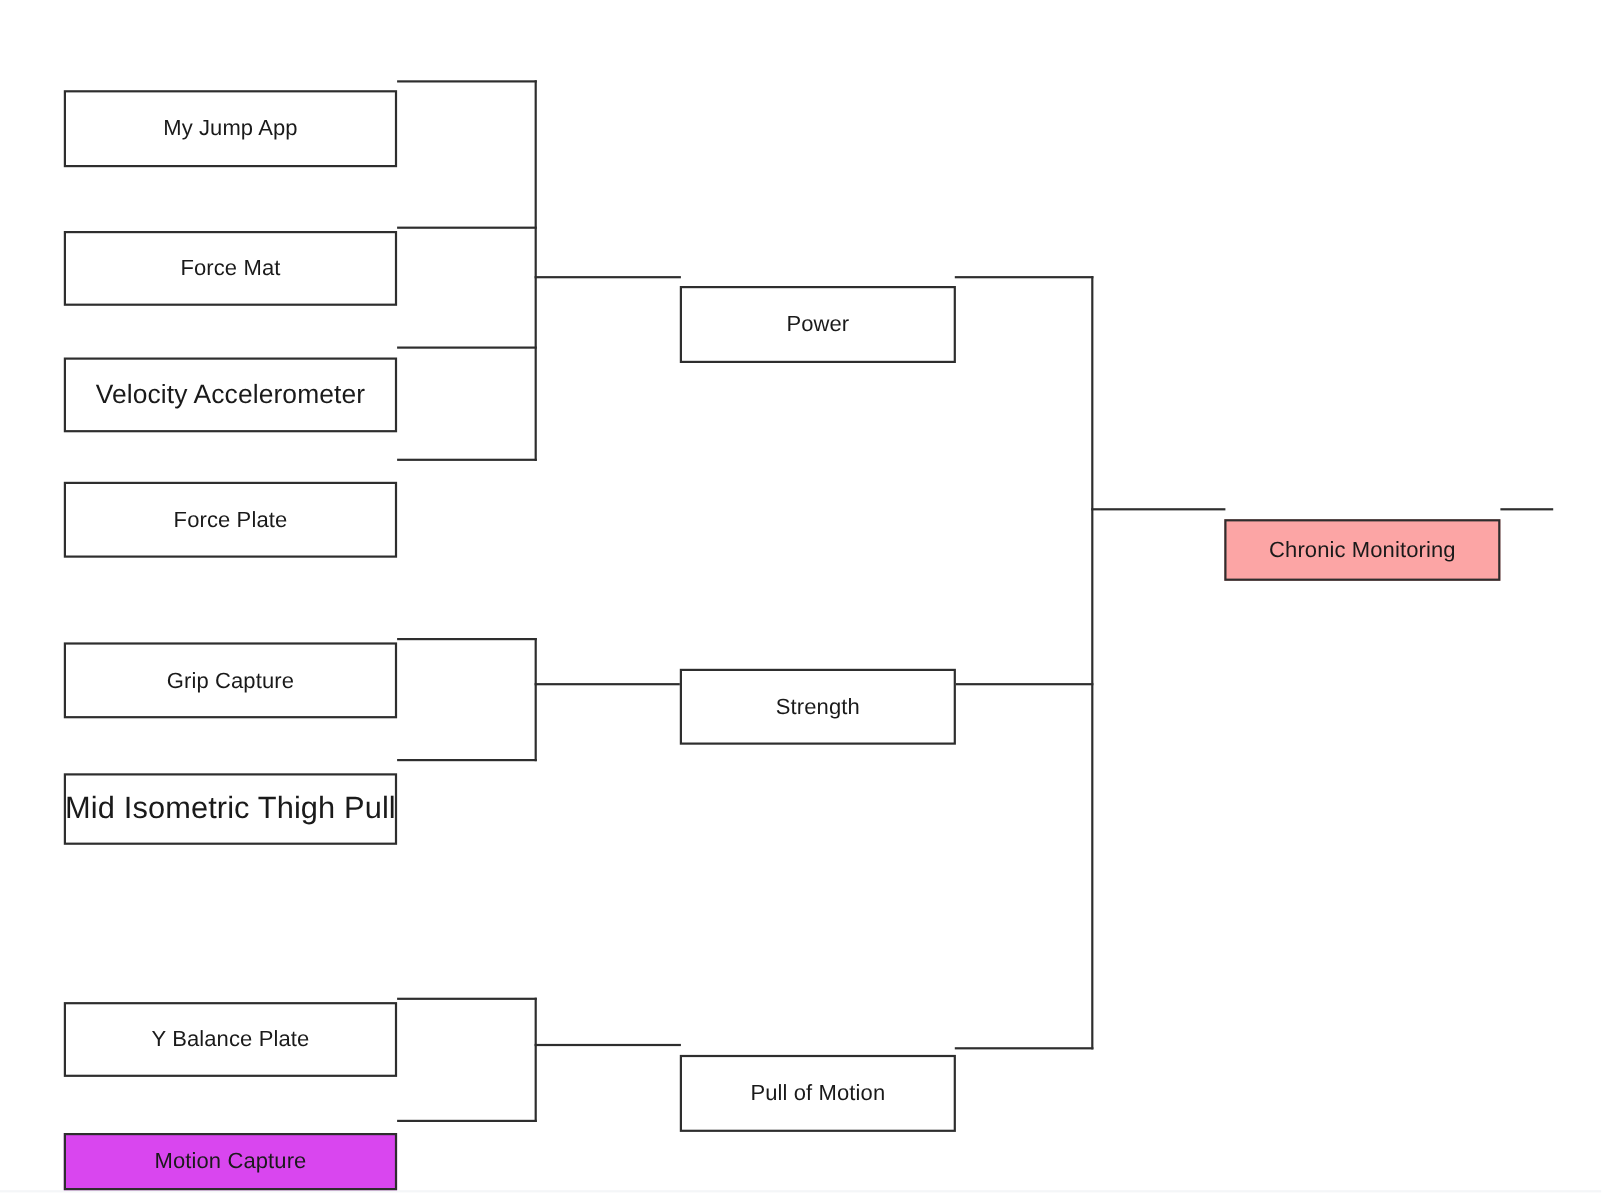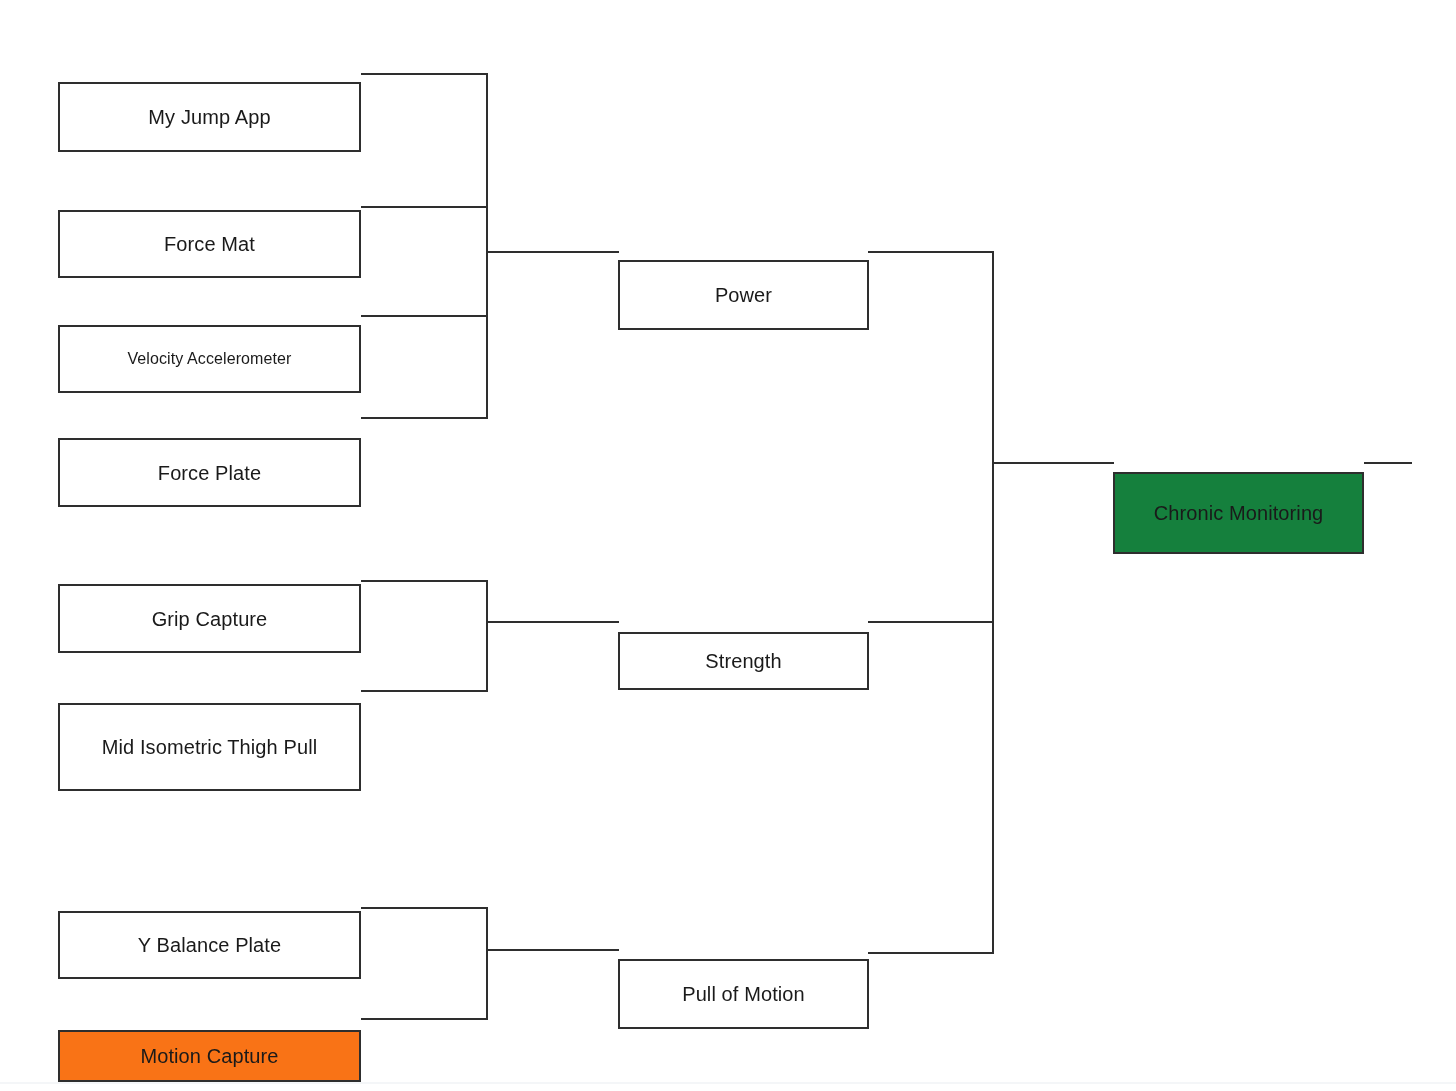--- a/index.html
+++ b/index.html
@@ -70,44 +70,44 @@
       <div class="edge h" style="left: 1364px; top: 462px; width: 48px; background: rgb(46, 46, 46);"></div>
       <div class="edge h faint" style="left: 0px; top: 1082px; width: 1456px;"></div>
     </div>
   <div id="nodes-layer">
       <div class="node" style="left: 58px; top: 38px; width: 303px; height: 70px; font-size: 20px; background: rgb(255, 255, 255); border-color: rgb(46, 46, 46); color: rgb(26, 26, 26);">
         <span class="node-label">My Jump App</span>
       </div>
       <div class="node" style="left: 58px; top: 166px; width: 303px; height: 68px; font-size: 20px; background: rgb(255, 255, 255); border-color: rgb(46, 46, 46); color: rgb(26, 26, 26);">
         <span class="node-label">Force Mat</span>
       </div>
-      <div class="node" style="left: 58px; top: 281px; width: 303px; height: 68px; font-size: 16px; background: rgb(255, 255, 255); border-color: rgb(46, 46, 46); color: rgb(26, 26, 26);">
+      <div class="node" style="left: 58px; top: 281px; width: 303px; height: 68px; font-size: 24px; background: rgb(255, 255, 255); border-color: rgb(46, 46, 46); color: rgb(26, 26, 26);">
         <span class="node-label">Velocity Accelerometer</span>
       </div>
       <div class="node" style="left: 58px; top: 394px; width: 303px; height: 69px; font-size: 20px; background: rgb(255, 255, 255); border-color: rgb(46, 46, 46); color: rgb(26, 26, 26); text-align: center;">
         <span class="node-label">Force Plate</span>
       </div>
       <div class="node" style="left: 58px; top: 540px; width: 303px; height: 69px; font-size: 20px; background: rgb(255, 255, 255); border-color: rgb(46, 46, 46); color: rgb(26, 26, 26);">
         <span class="node-label">Grip Capture</span>
       </div>
-      <div class="node" style="left: 58px; top: 659px; width: 303px; height: 88px; font-size: 20px; background: rgb(255, 255, 255); border-color: rgb(46, 46, 46); color: rgb(26, 26, 26);">
+      <div class="node" style="left: 58px; top: 659px; width: 303px; height: 65px; font-size: 28px; background: rgb(255, 255, 255); border-color: rgb(46, 46, 46); color: rgb(26, 26, 26);">
         <span class="node-label">Mid Isometric Thigh Pull</span>
       </div>
       <div class="node" style="left: 58px; top: 867px; width: 303px; height: 68px; font-size: 20px; background: rgb(255, 255, 255); border-color: rgb(46, 46, 46); color: rgb(26, 26, 26);">
         <span class="node-label">Y Balance Plate</span>
       </div>
-      <div class="node" style="left: 58px; top: 986px; width: 303px; height: 52px; font-size: 20px; background: #f97316; border-color: rgb(46, 46, 46); color: rgb(26, 26, 26);">
+      <div class="node" style="left: 58px; top: 986px; width: 303px; height: 52px; font-size: 20px; background: #d946ef; border-color: rgb(46, 46, 46); color: rgb(26, 26, 26);">
         <span class="node-label">Motion Capture</span>
       </div>
       <div class="node" style="left: 618px; top: 216px; width: 251px; height: 70px; font-size: 20px; background: rgb(255, 255, 255); border-color: rgb(46, 46, 46); color: rgb(26, 26, 26);">
         <span class="node-label">Power</span>
       </div>
-      <div class="node" style="left: 618px; top: 588px; width: 251px; height: 58px; font-size: 20px; background: rgb(255, 255, 255); border-color: rgb(46, 46, 46); color: rgb(26, 26, 26);">
+      <div class="node" style="left: 618px; top: 564px; width: 251px; height: 69px; font-size: 20px; background: rgb(255, 255, 255); border-color: rgb(46, 46, 46); color: rgb(26, 26, 26);">
         <span class="node-label">Strength</span>
       </div>
       <div class="node" style="left: 618px; top: 915px; width: 251px; height: 70px; font-size: 20px; background: rgb(255, 255, 255); border-color: rgb(46, 46, 46); color: rgb(26, 26, 26);">
         <span class="node-label">Pull of Motion</span>
       </div>
-      <div class="node" style="left: 1113px; top: 428px; width: 251px; height: 82px; font-size: 20px; background: #15803d; border-color: rgb(46, 46, 46); color: rgb(26, 26, 26);">
+      <div class="node" style="left: 1113px; top: 428px; width: 251px; height: 56px; font-size: 20px; background: #fca5a5; border-color: rgb(46, 46, 46); color: rgb(26, 26, 26);">
         <span class="node-label">Chronic Monitoring</span>
       </div>
     </div>
 </div>
 
 </body></html>

